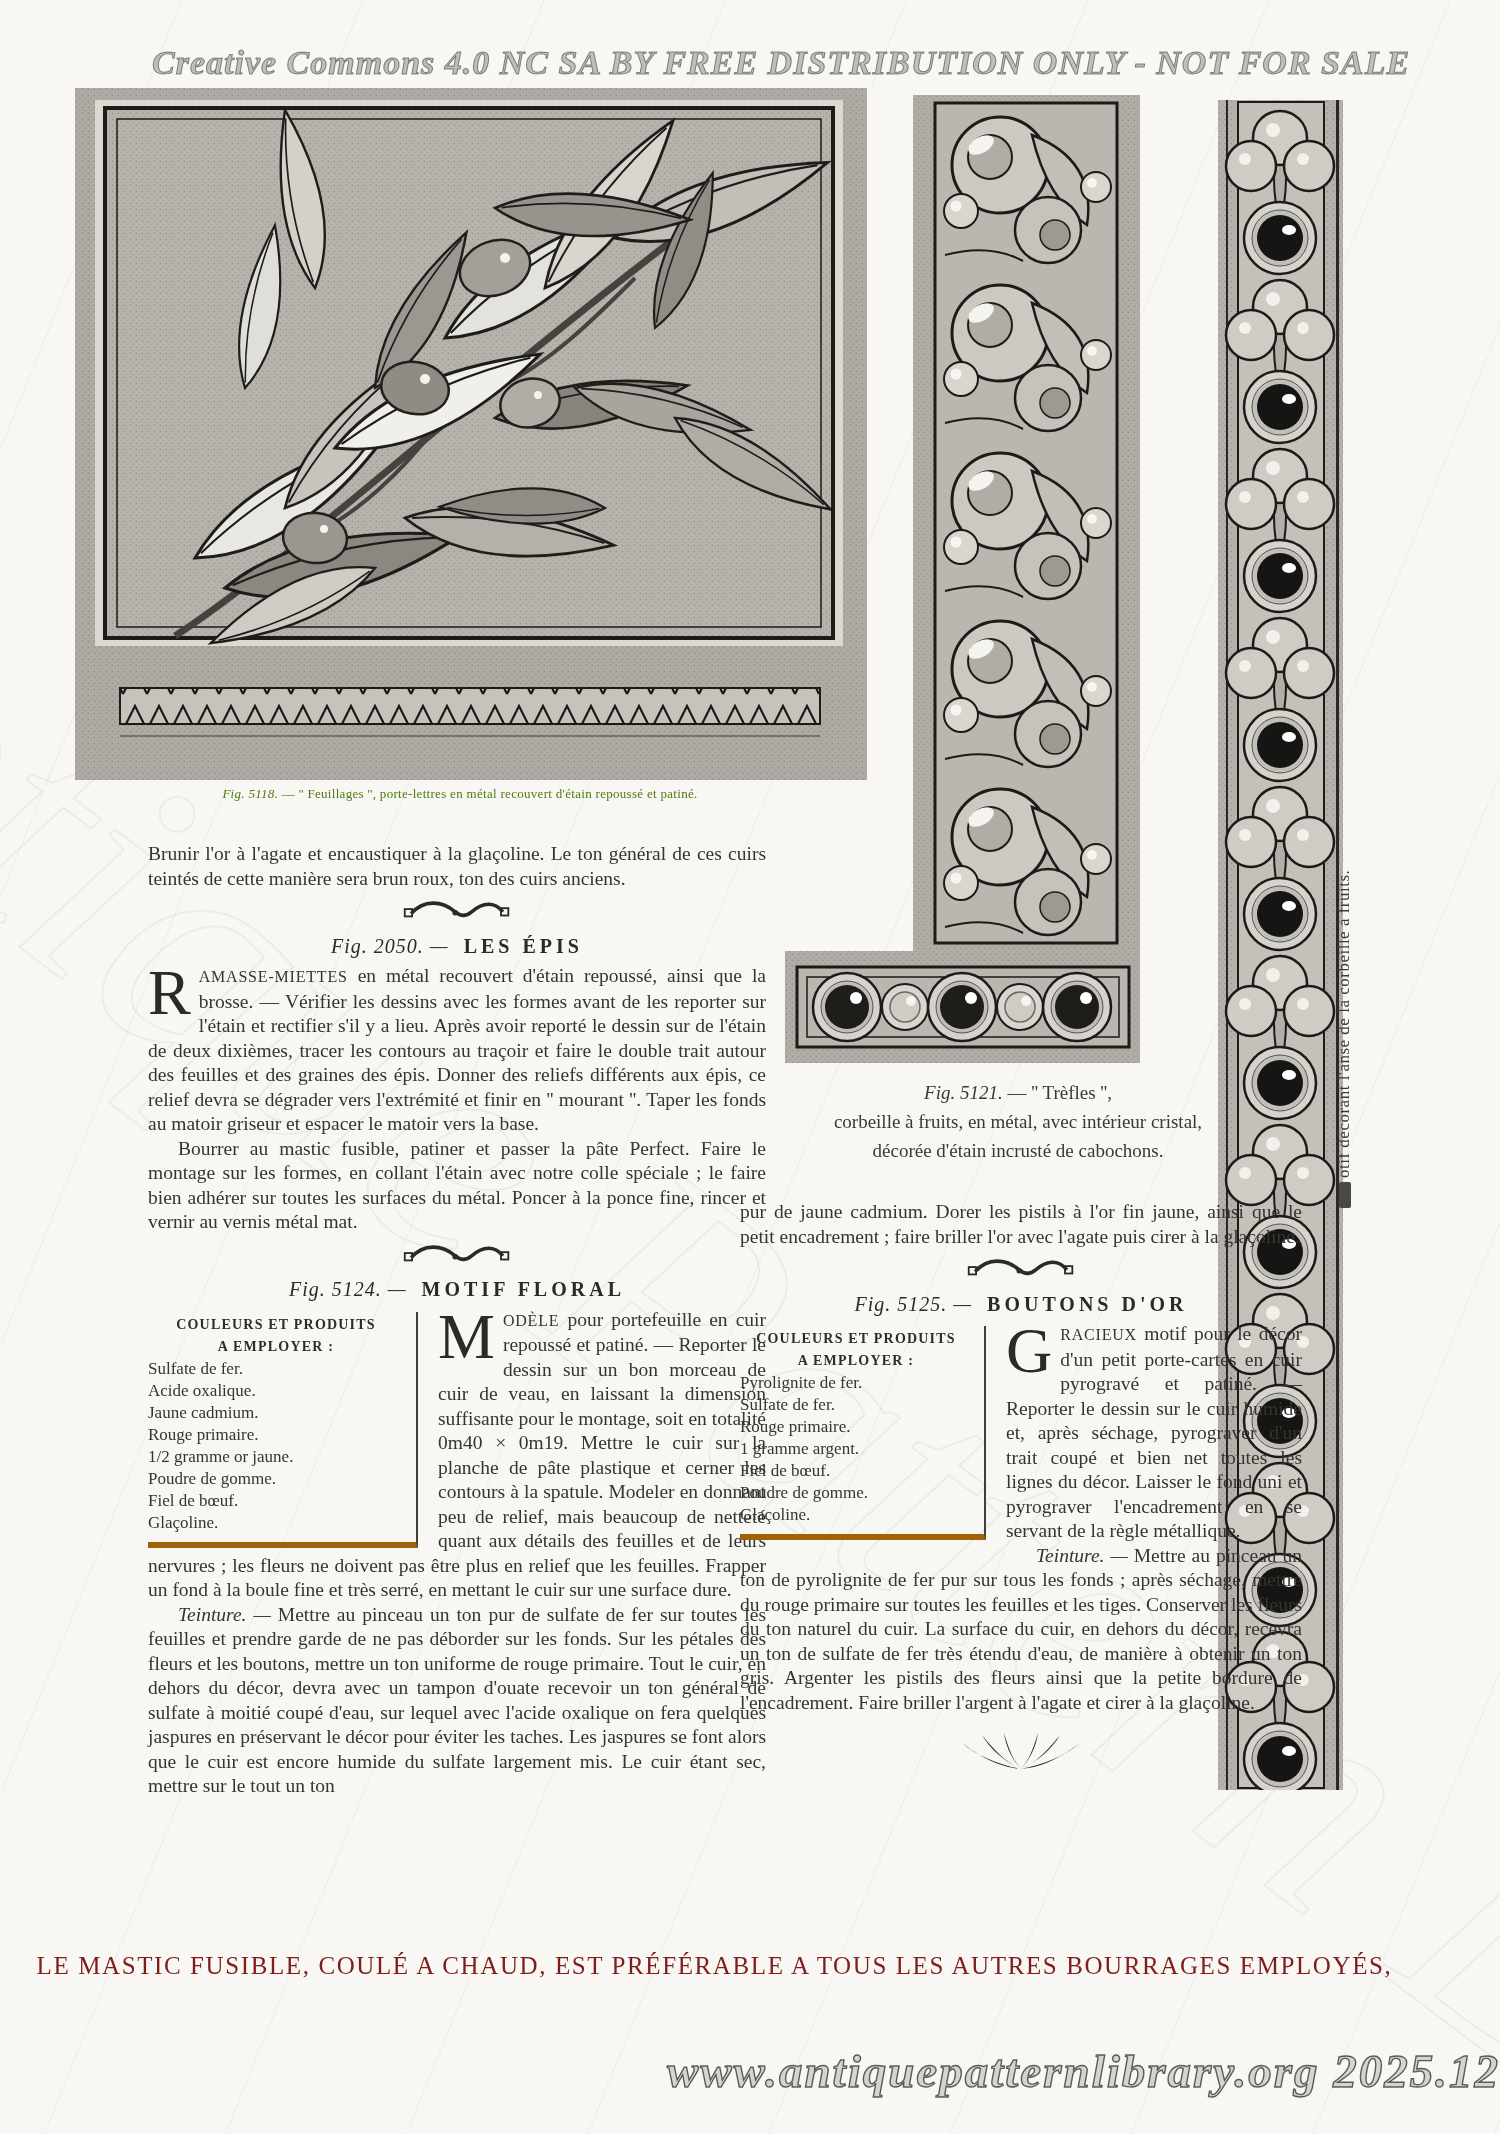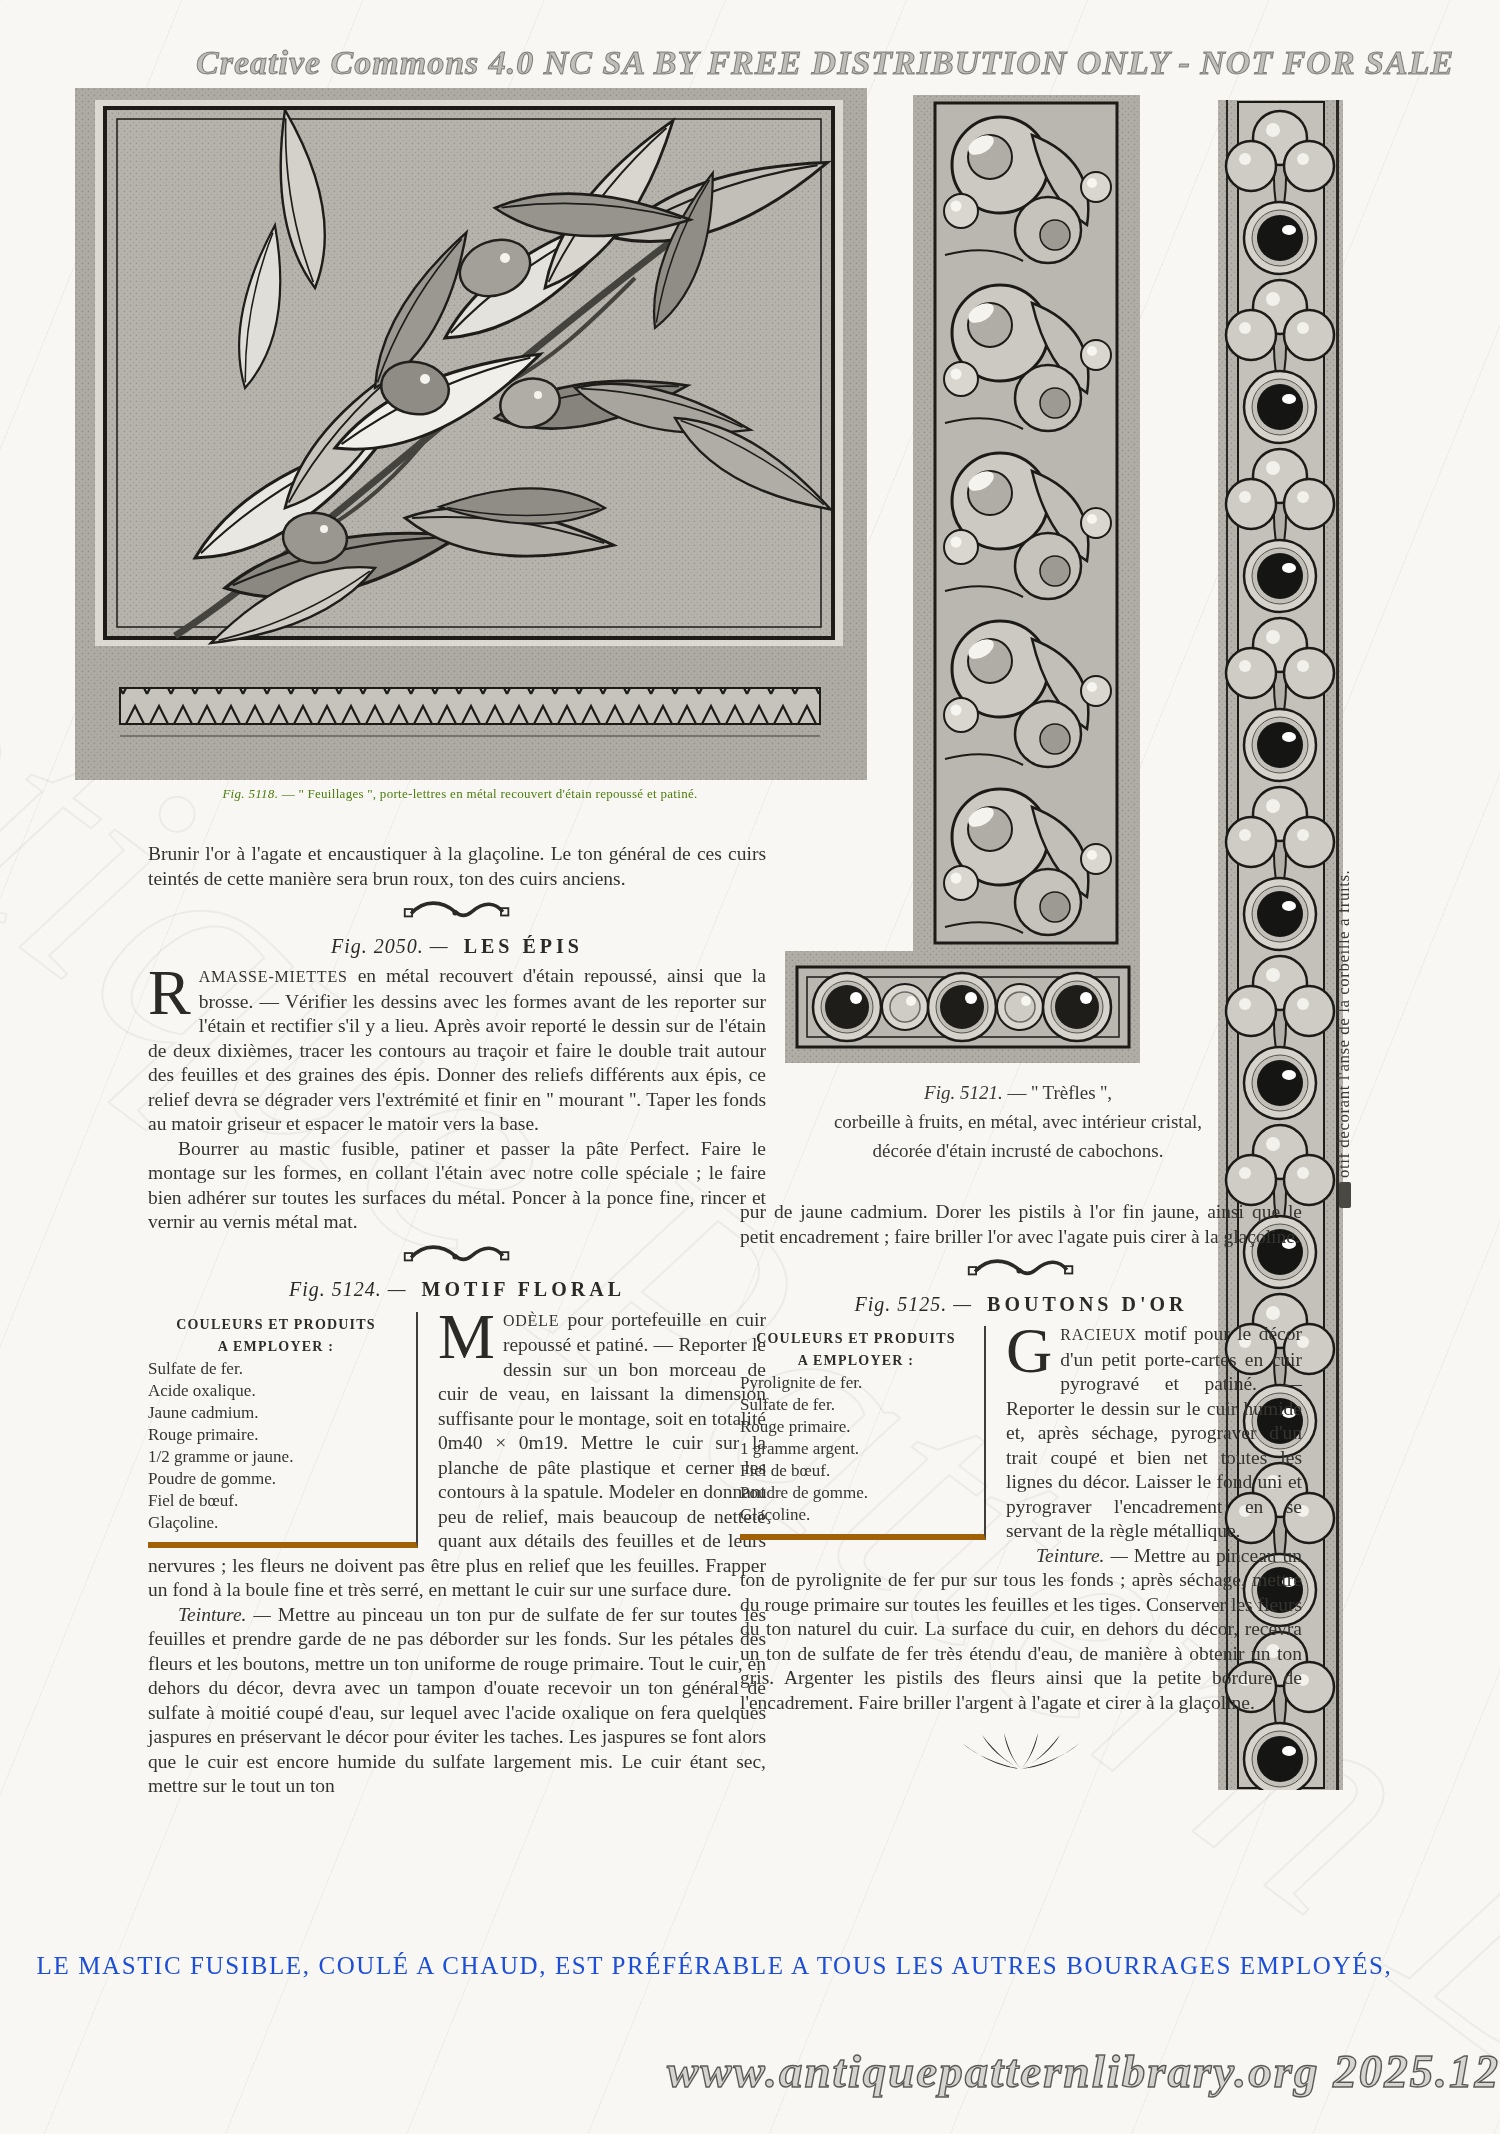--- a/index.html
+++ b/index.html
@@ -14,21 +14,21 @@
   }
   .mega-watermark{
     position:absolute; top:420px; left:-180px; width:2600px; z-index:0;
     font-size:330px; font-style:italic; white-space:nowrap;
     transform:rotate(37deg); transform-origin:left top;
     color:transparent; -webkit-text-stroke:2px rgba(70,70,70,0.065);
   }
   .wm-top{
     position:absolute; left:152px; top:44px; z-index:3; white-space:nowrap;
     font-size:34px; font-style:italic; font-weight:bold; letter-spacing:1px;
-    color:rgba(60,58,54,0.30);margin-left:44px; -webkit-text-stroke:1px rgba(50,48,44,0.55);
+    color:rgba(60,58,54,0.30); -webkit-text-stroke:1px rgba(50,48,44,0.55);
   }
   .wm-bottom{
     position:absolute; left:0; top:2044px; width:1500px; text-align:right; z-index:3;
     font-size:47px; font-style:italic; font-weight:bold; letter-spacing:2px;
     color:rgba(60,58,54,0.18); -webkit-text-stroke:1.4px rgba(45,43,40,0.75);
   }
   .illus{position:absolute; z-index:1;}
   .cap-5118{
     position:absolute; left:55px; top:786px; width:810px; z-index:2;
     text-align:center; font-size:13px; color:#4d7c0f; letter-spacing:0.3px;
@@ -68,21 +68,21 @@
     position:absolute; left:6px; bottom:0; white-space:nowrap;
     transform-origin:left bottom; transform:rotate(-90deg);
     font-size:17px; color:#3c3a36; letter-spacing:0.5px;
   }
   .smudge{
     display:inline-block; width:26px; height:12px; background:#4a4843; border-radius:2px;
     margin-right:4px; vertical-align:middle;
   }
   .footer-line1{
     position:absolute; left:0; top:1952px; width:1429px; z-index:2; text-align:center;
-    font-size:25px; letter-spacing:1.6px; color:#1d4ed8;
+    font-size:25px; letter-spacing:1.6px; color:#7f1d1d;
   }
   .footer-line2{
     position:absolute; left:55px; top:1994px; width:1390px; z-index:2;
     display:flex; align-items:center; gap:16px;
     font-size:25px; letter-spacing:1.6px; color:#3b3935;
   }
   .dash-rule{
     flex:1; height:8px; opacity:0.65;
     background:
       repeating-linear-gradient(90deg,#6a6862 0 10px, transparent 10px 16px) top/100% 1px no-repeat,

